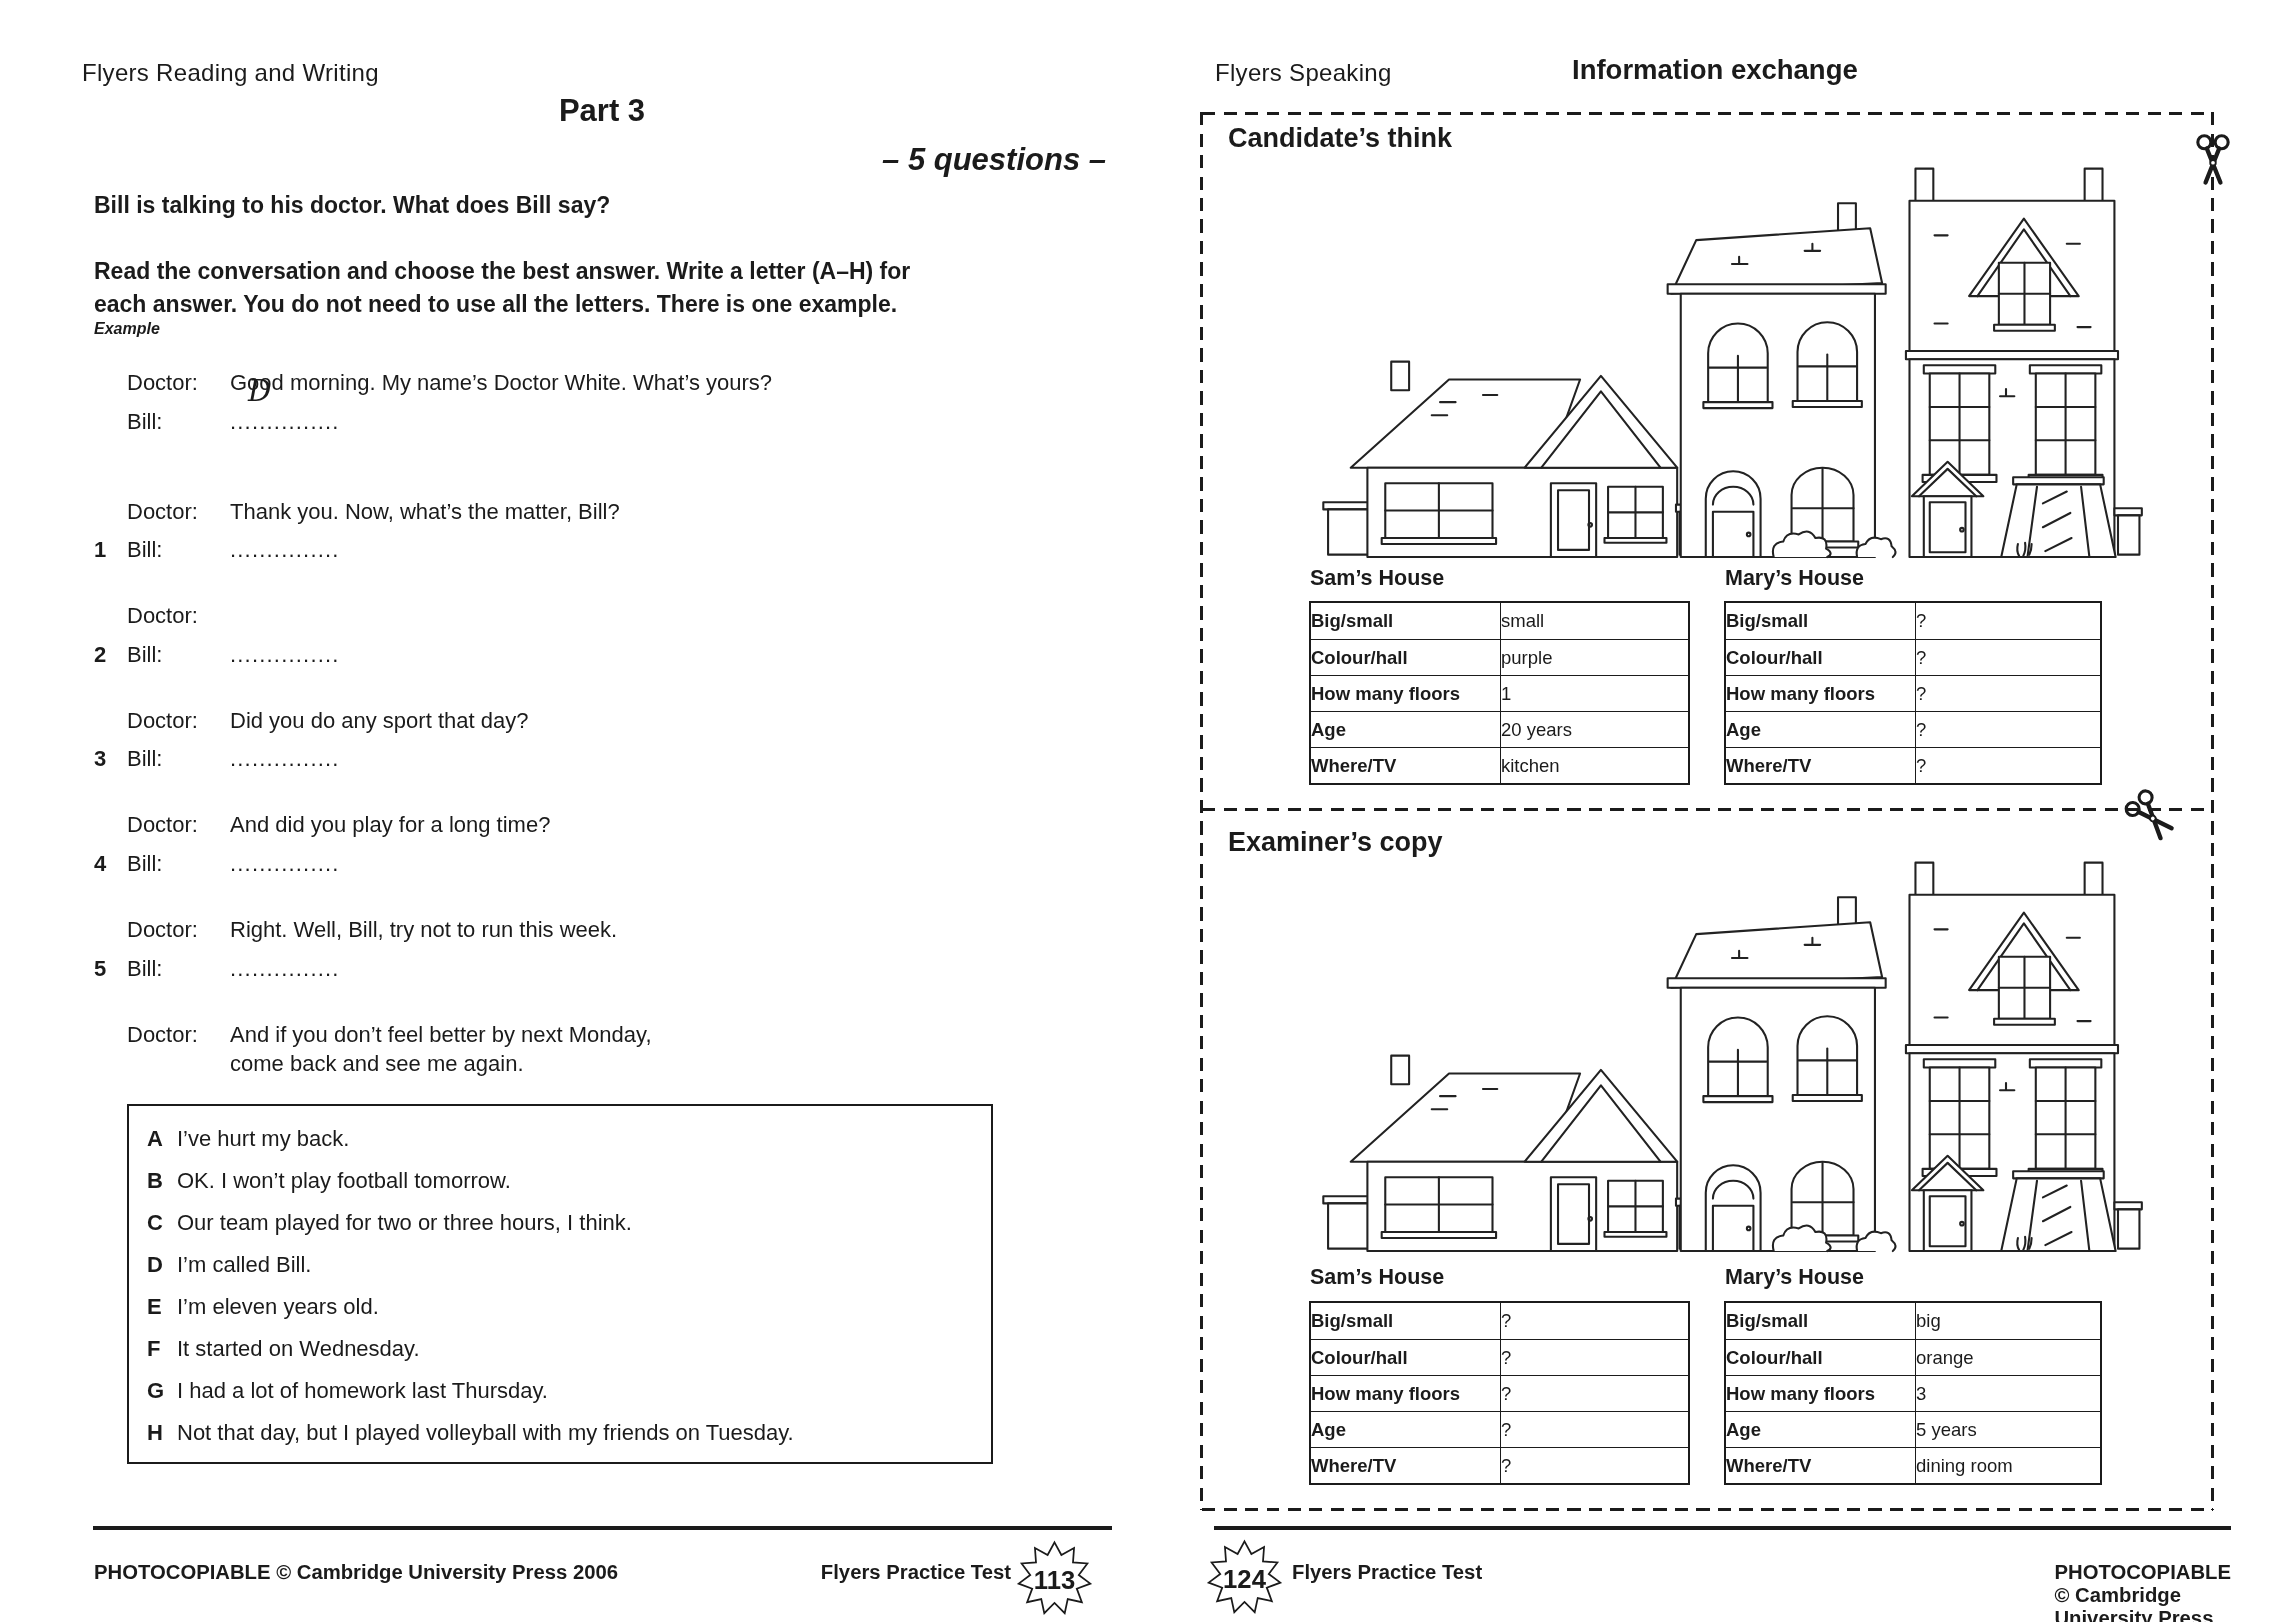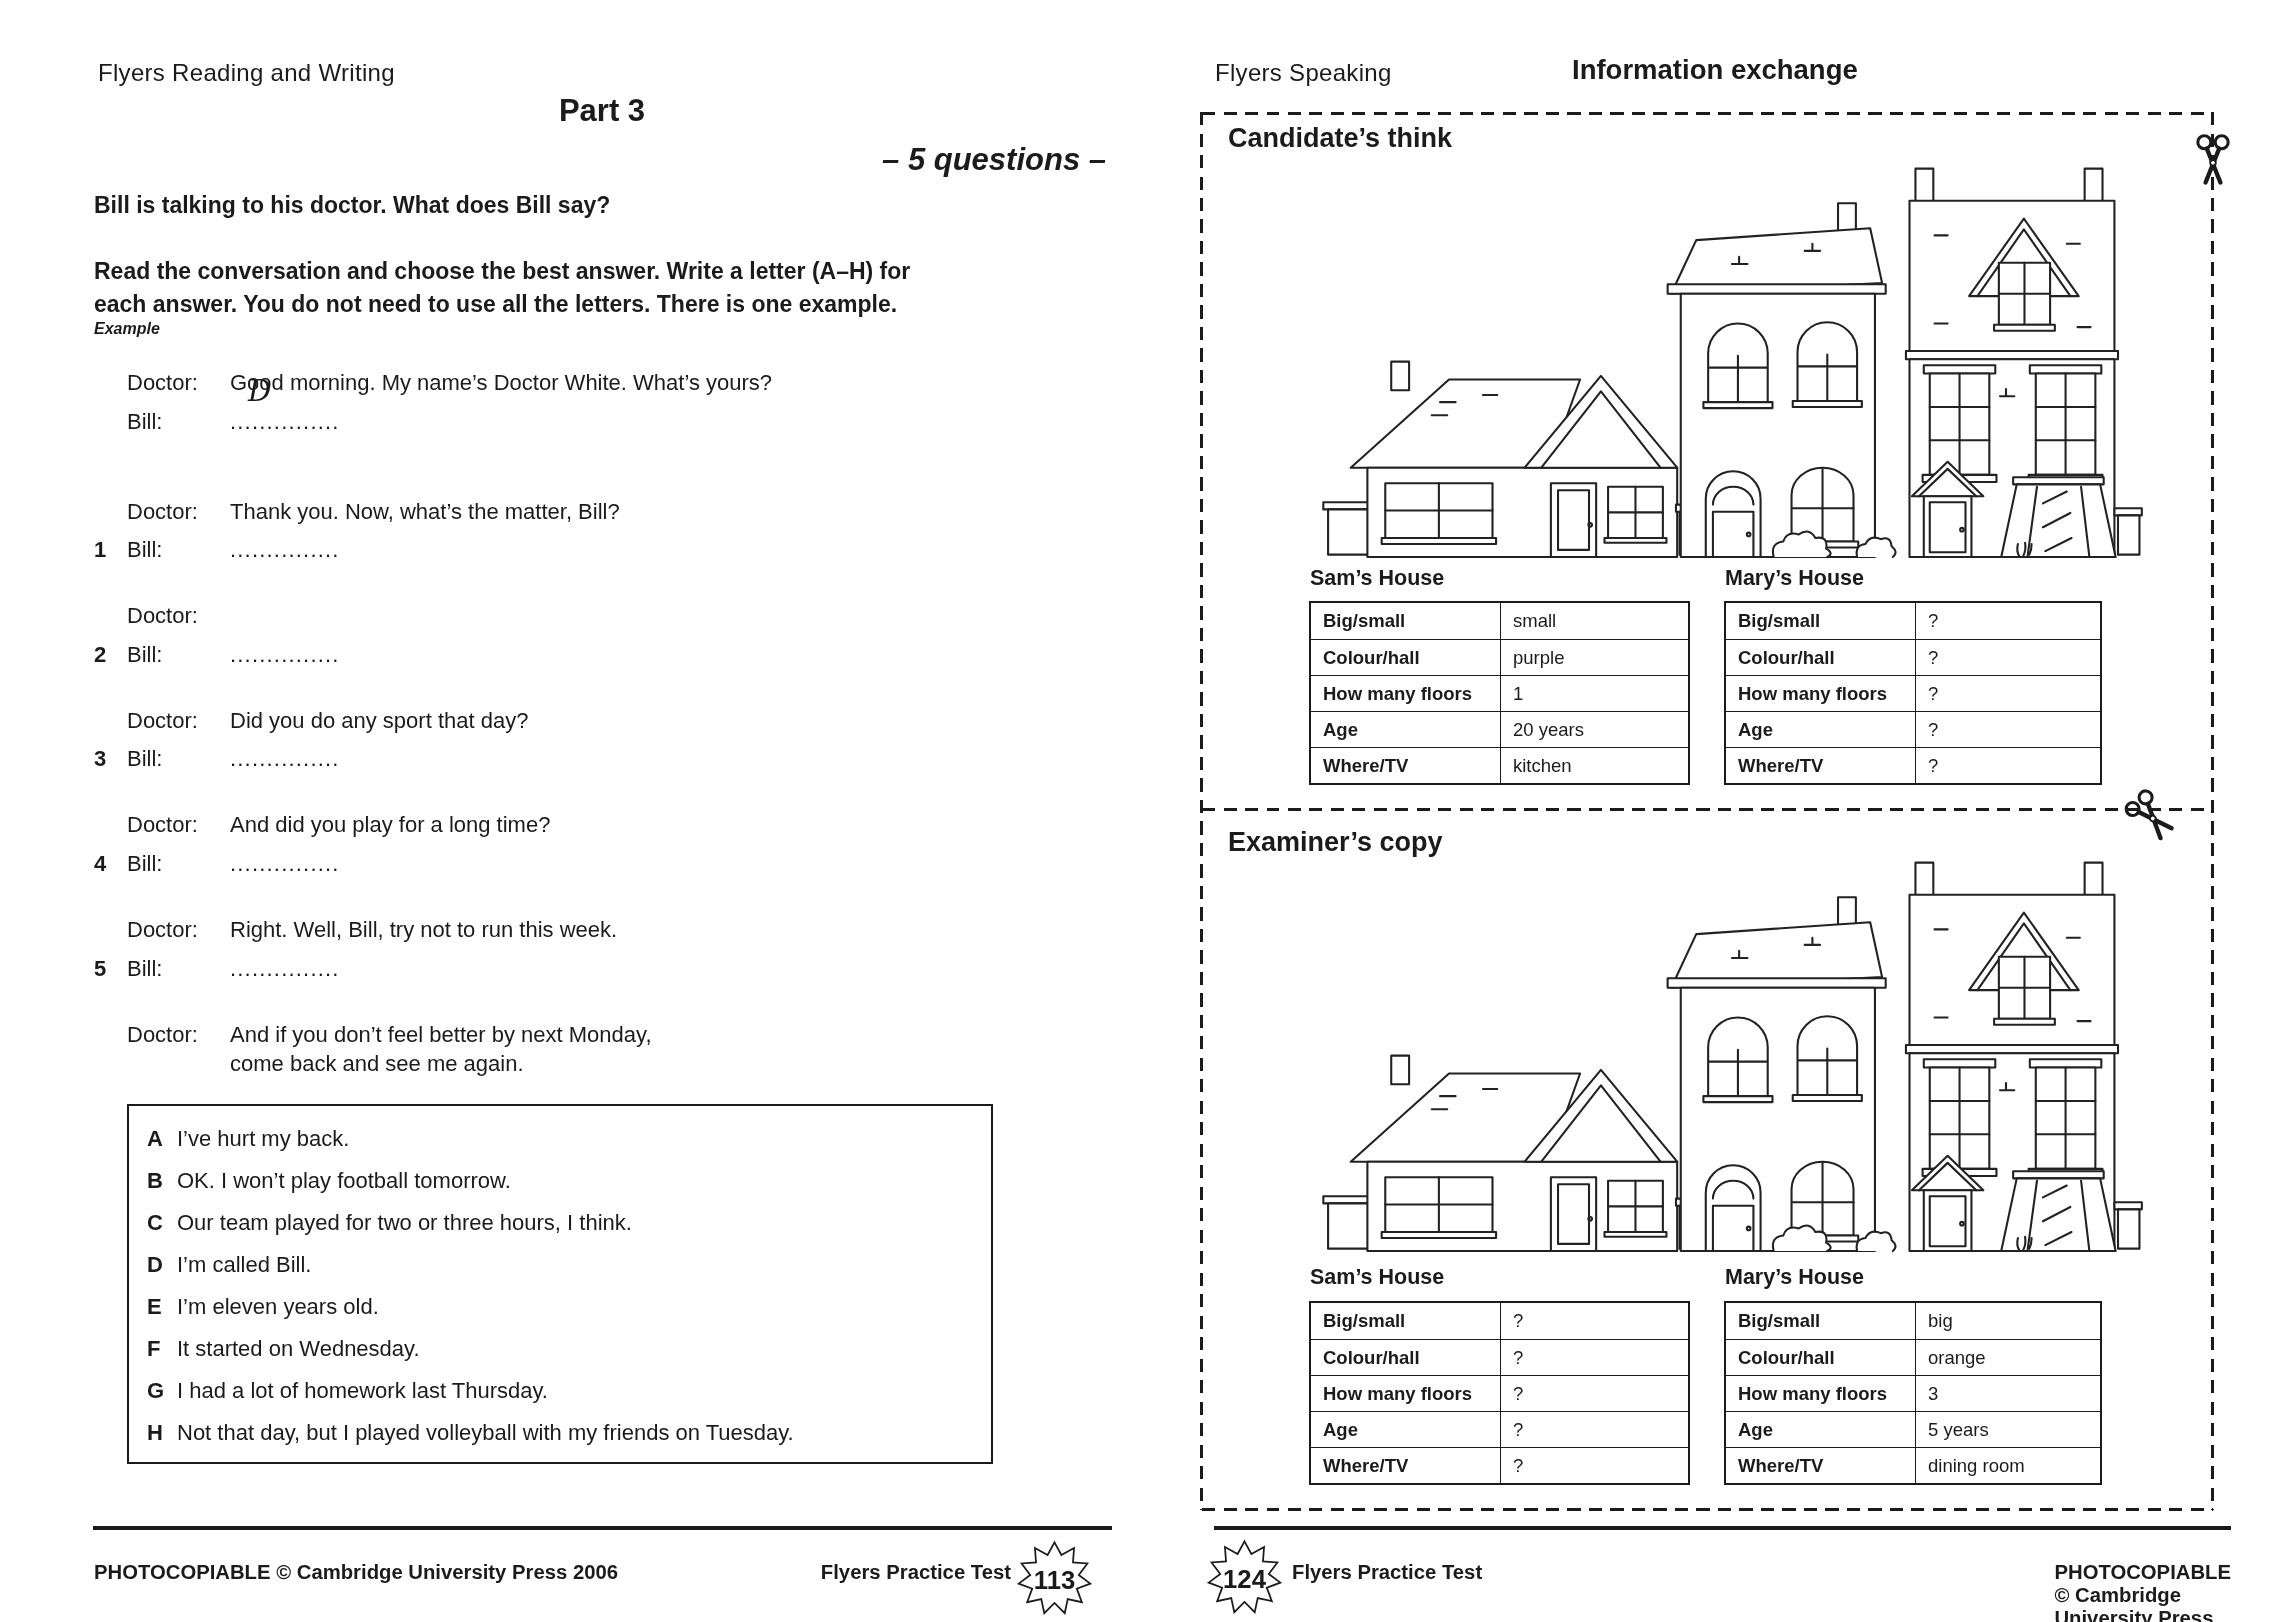--- a/index.html
+++ b/index.html
@@ -7,21 +7,21 @@
     position:relative;
     width:2295px;height:1623px;
     background:#ffffff;
     font-family:"Liberation Sans",sans-serif;
     color:#1b1b1b;
     overflow:hidden;
   }
   .abs{position:absolute;}
 
   
-  .lp-header{left:98px;top:59px;font-size:24px;letter-spacing:0.3px;}
+  .lp-header{left:82px;top:59px;font-size:24px;letter-spacing:0.3px;}
   .lp-part{left:94px;top:93px;width:1016px;text-align:center;font-size:31px;font-weight:bold;}
   .lp-sub{left:90px;top:142px;width:1016px;text-align:right;font-size:31px;font-weight:bold;font-style:italic;}
   .lp-prompt{left:94px;top:192px;font-size:23px;font-weight:bold;}
   .lp-instr{left:94px;top:255px;font-size:23px;font-weight:bold;line-height:33px;}
   .lp-example{left:94px;top:320px;font-size:16px;font-weight:bold;font-style:italic;}
 
   #dialogue{left:94px;top:368px;width:933px;}
   .turn{display:flex;align-items:flex-start;font-size:22px;line-height:29px;}
   .turn.doctor{margin-top:37px;}
   .turn.doctor:first-child{margin-top:0;}
@@ -85,21 +85,21 @@
   #t-exam-mary{left:1725px;top:1265px;}
 
   .info-table{
     display:grid;grid-template-columns:190px 1fr;grid-auto-rows:36px;
     border:2.4px solid #1b1b1b;box-sizing:content-box;background:#fff;
   }
   #tbl-cand-sam{left:1309px;top:601px;width:377px;}
   #tbl-cand-mary{left:1724px;top:601px;width:374px;}
   #tbl-exam-sam{left:1309px;top:1301px;width:377px;}
   #tbl-exam-mary{left:1724px;top:1301px;width:374px;}
-  .cell{display:flex;align-items:center;padding-left:12px;font-size:18.5px;border-top:1.8px solid #1b1b1b;}
+  .cell{display:flex;align-items:center;font-size:18.5px;border-top:1.8px solid #1b1b1b;}
   .cell.r0{border-top:none;}
   .cell.lab{font-weight:bold;border-right:1.8px solid #1b1b1b;}
 
   .scissors{width:38px;height:57px;}
   #sc-top{left:2194px;top:133px;}
   #sc-mid{left:2133px;top:789px;transform:rotate(-42deg);}
 </style>
 </head>
 <body>
 

